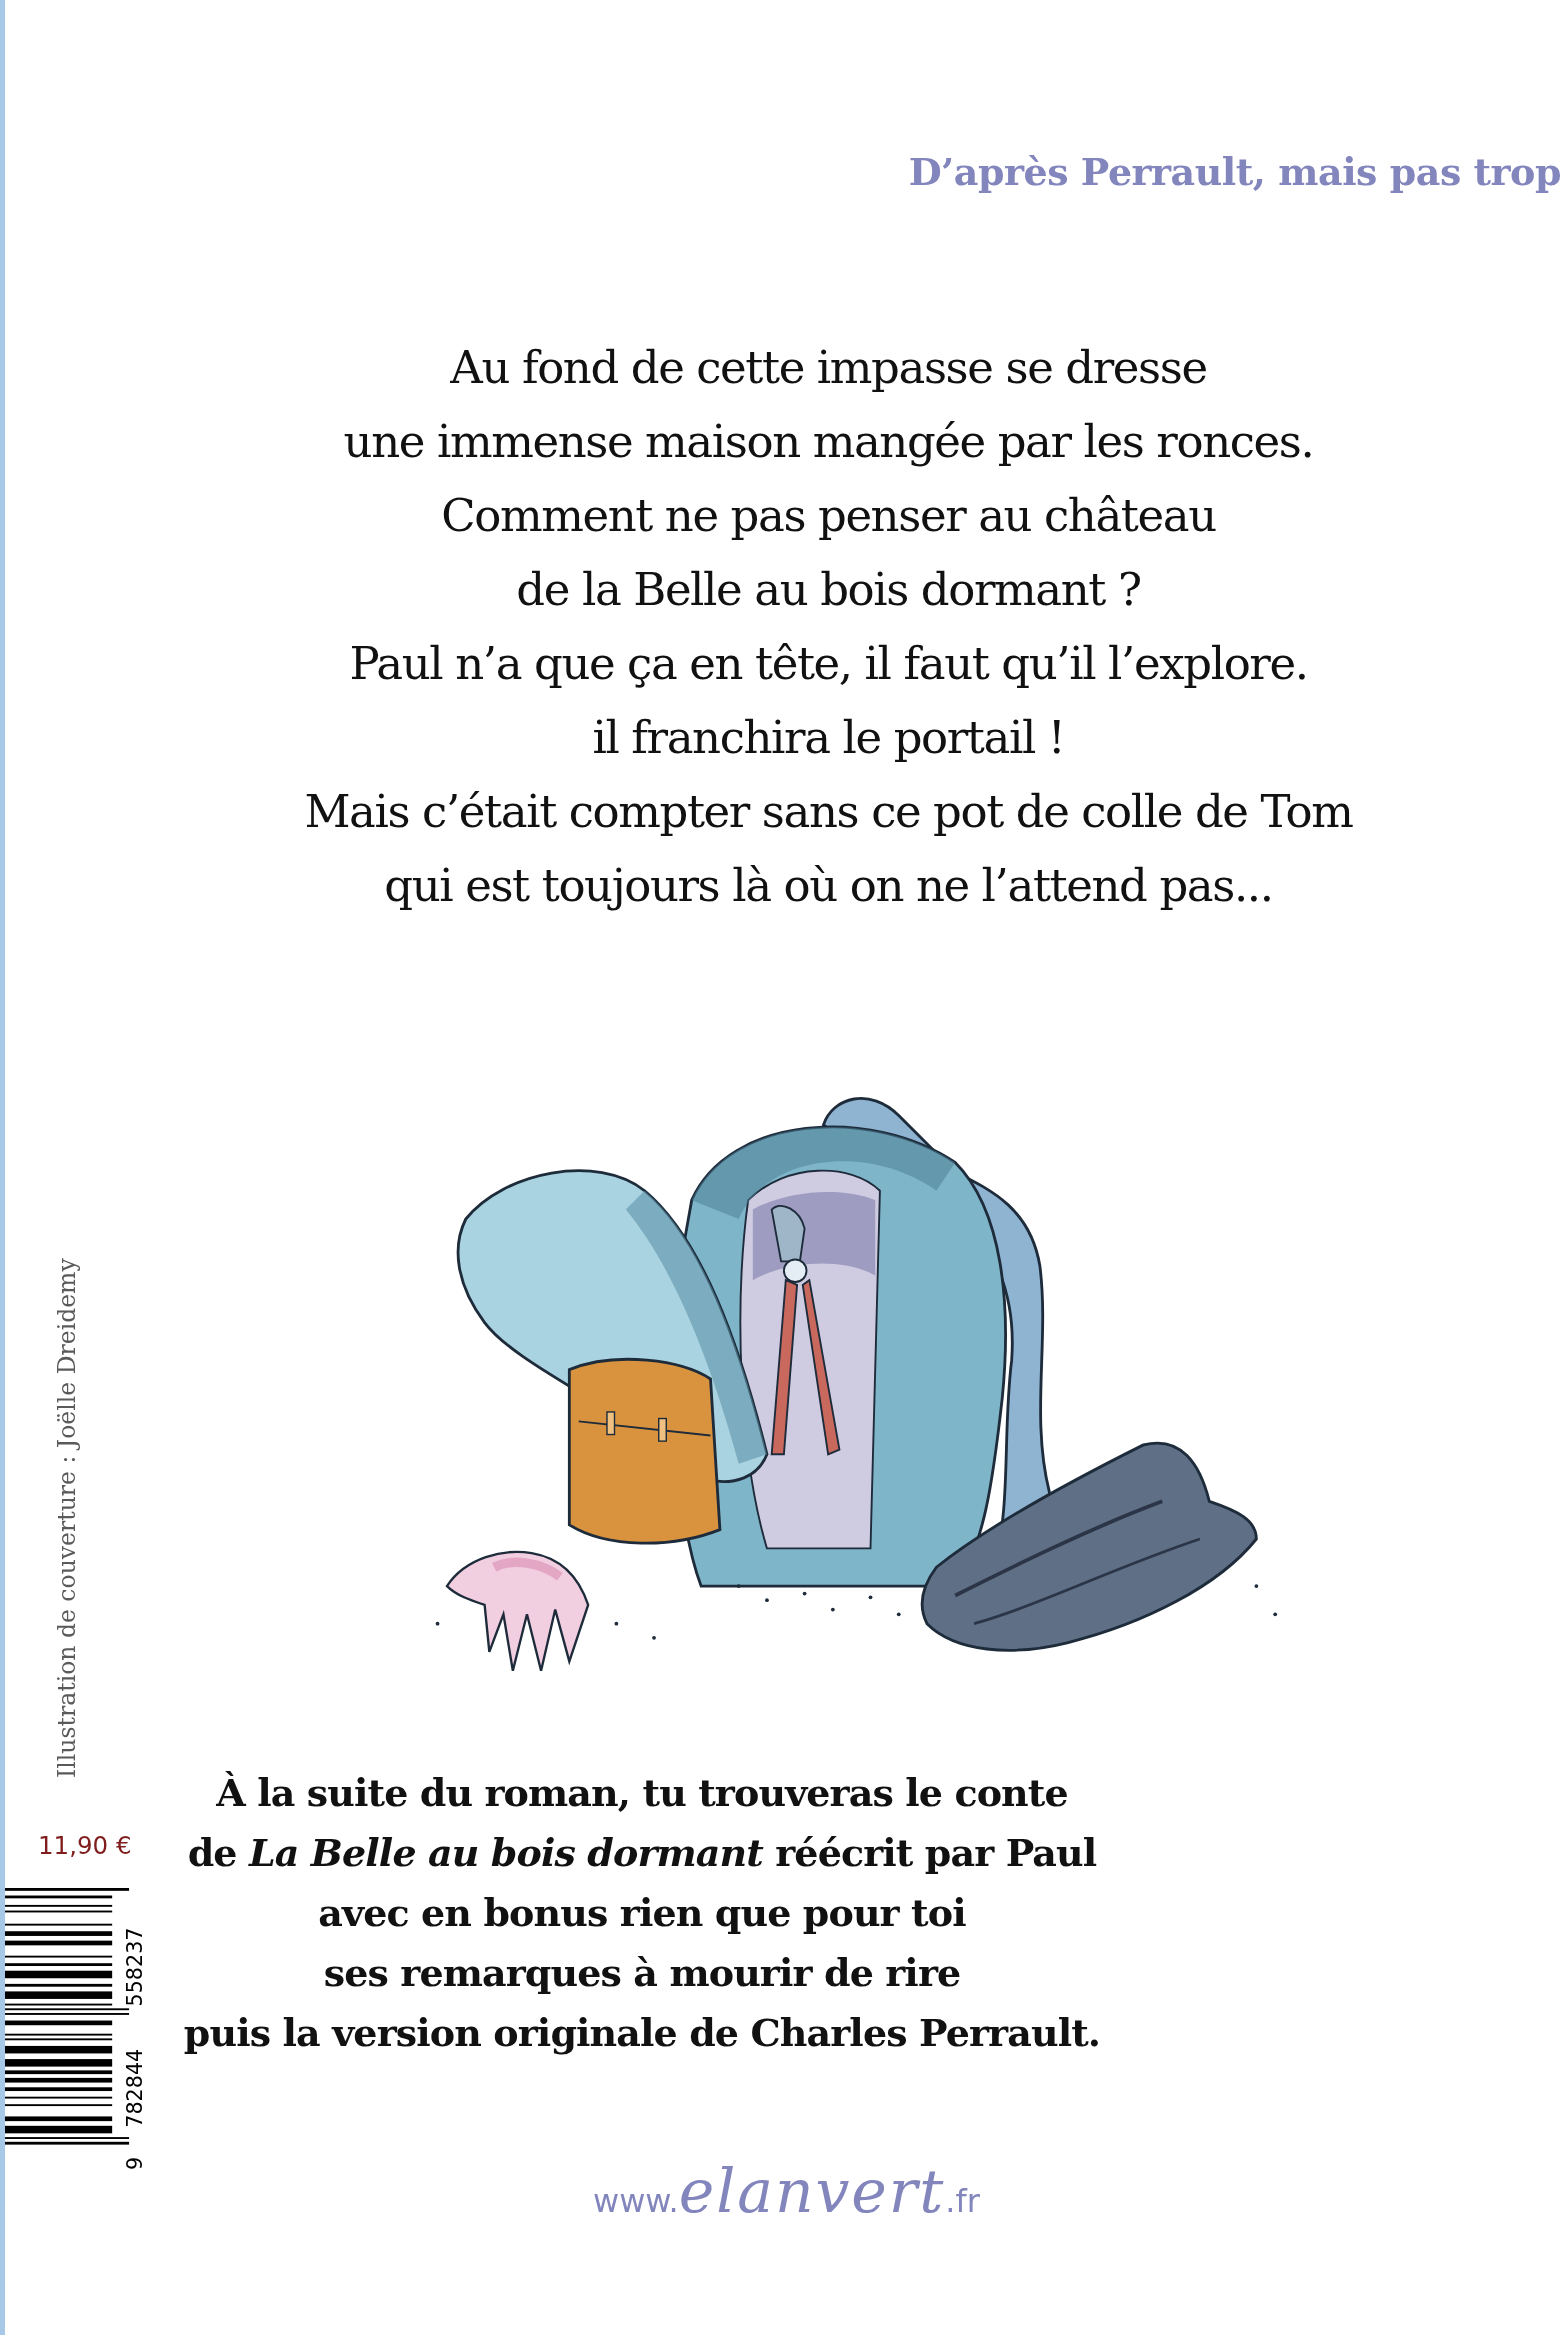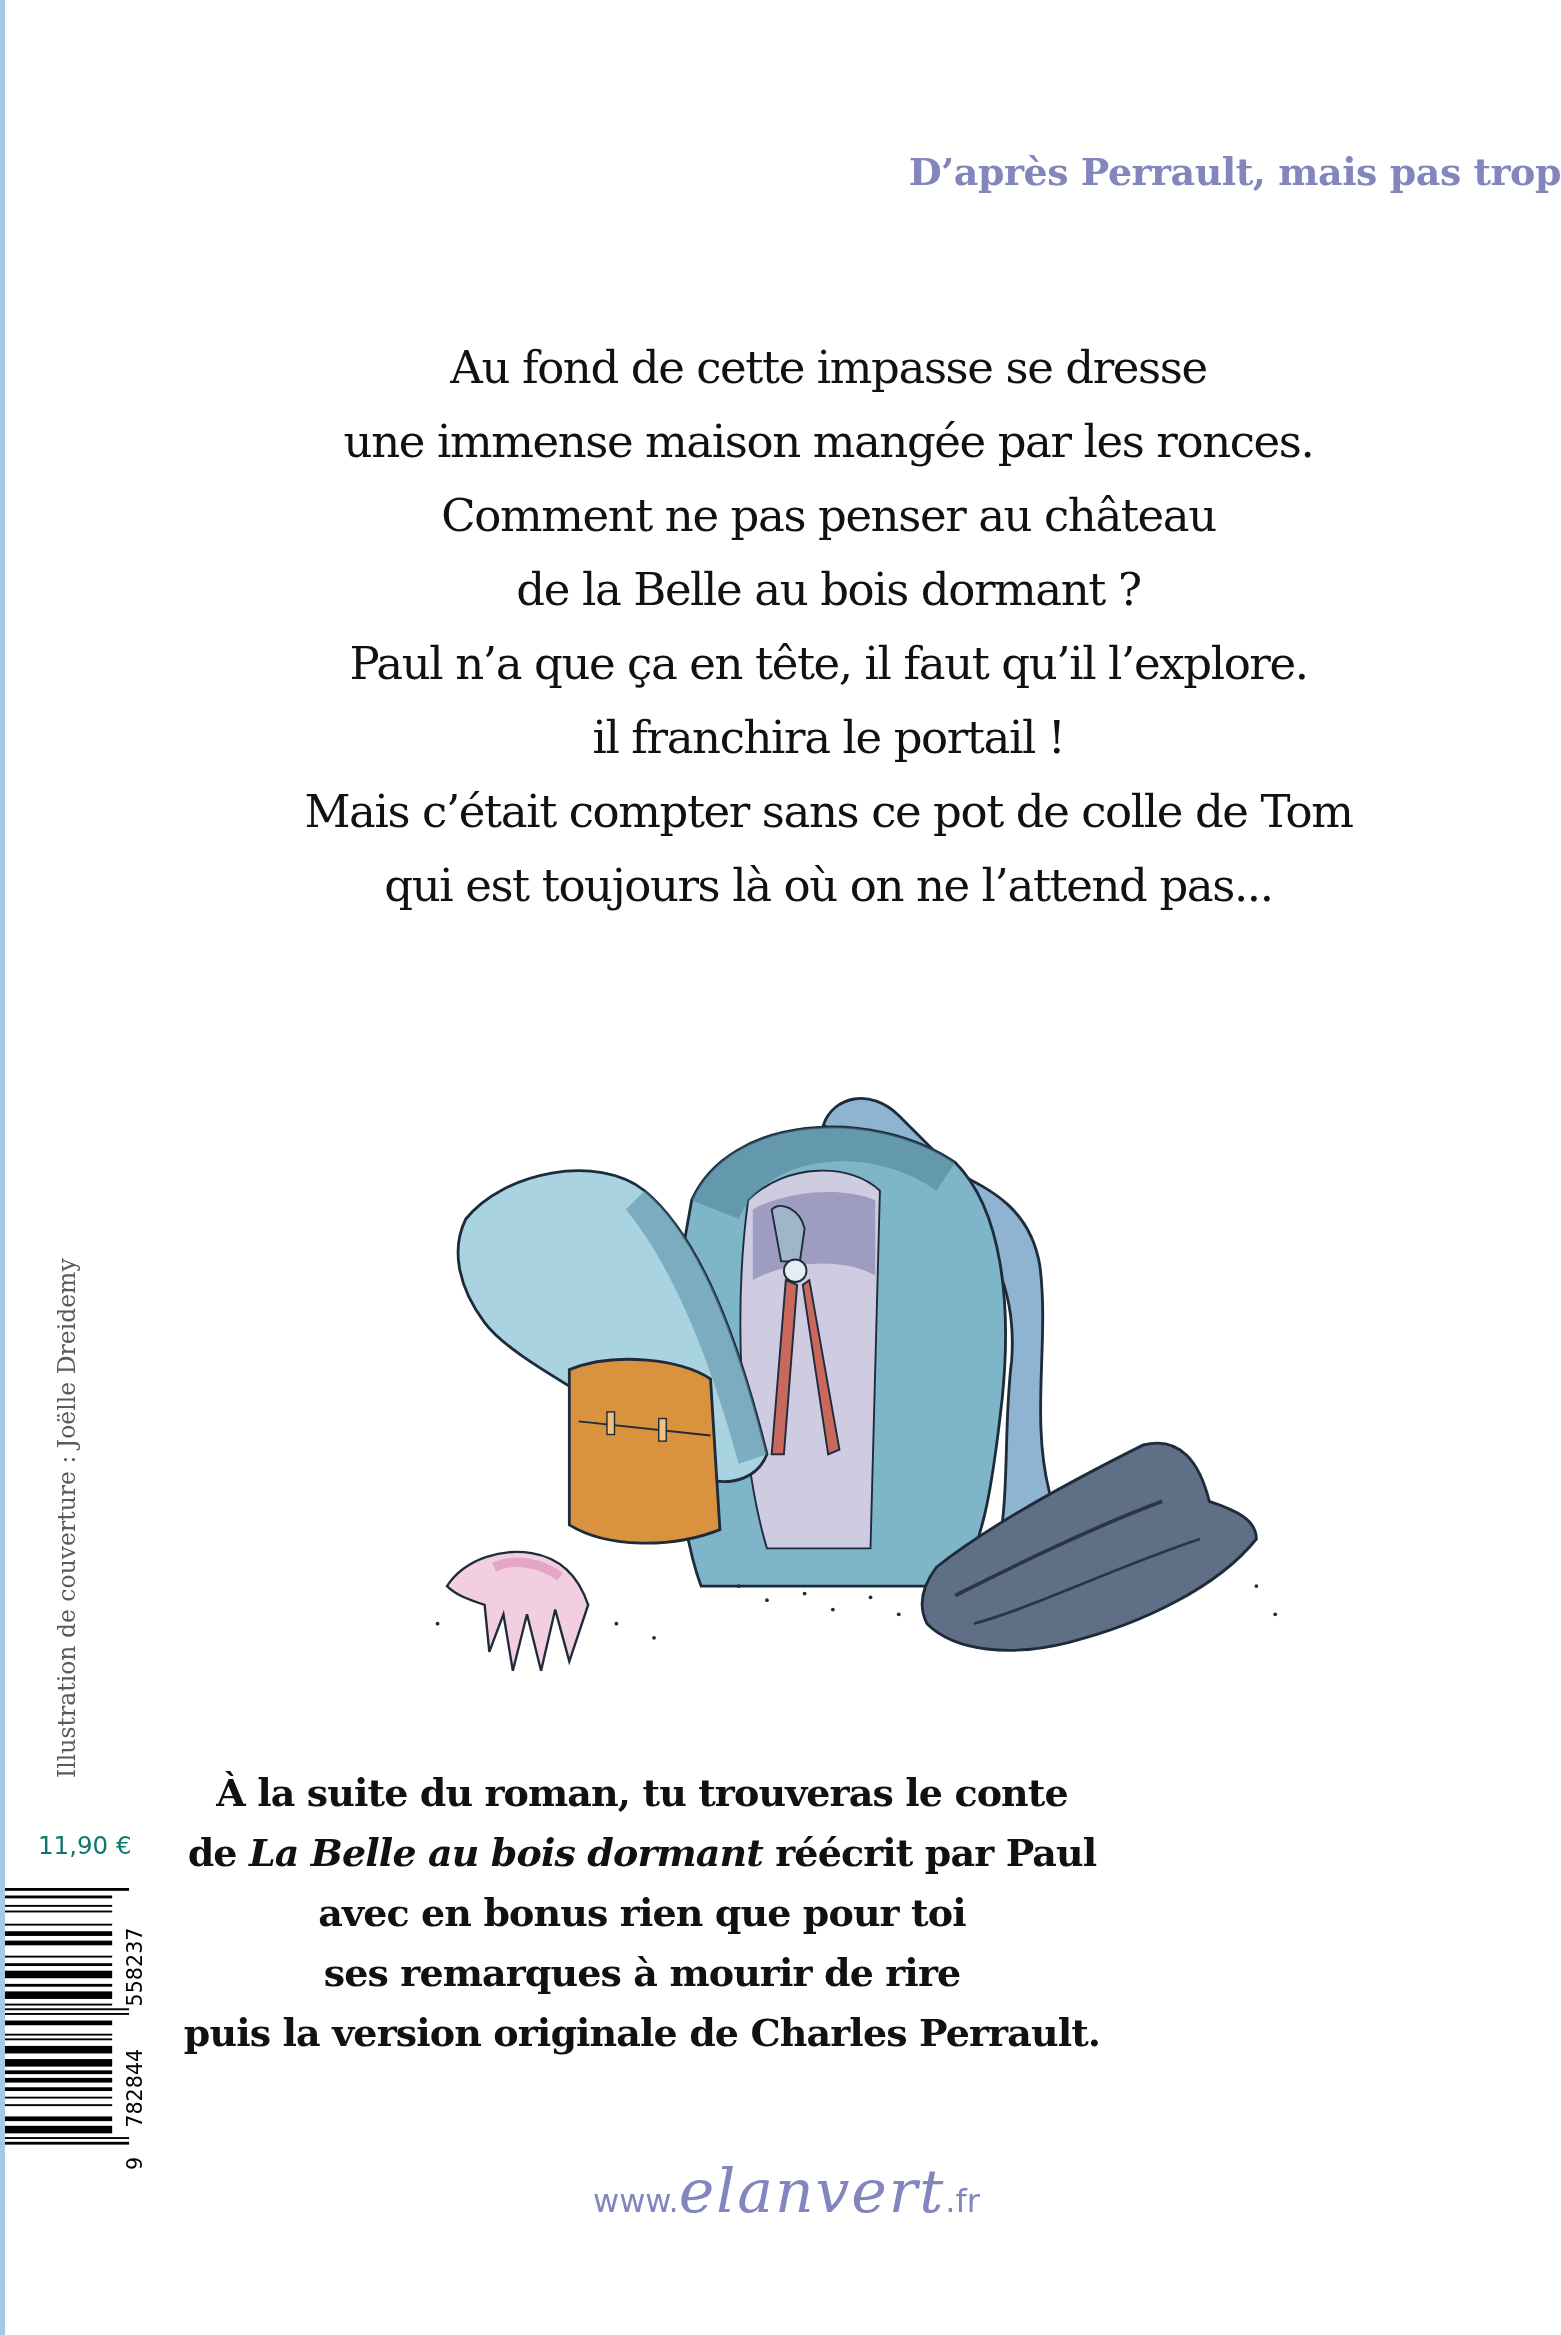--- a/index.html
+++ b/index.html
@@ -88,21 +88,21 @@
       transform: translate(5.6px, 678px) rotate(-90deg);
       font-family: "DejaVu Serif", "Liberation Serif", serif;
       font-size: 23.5px;
       color: #5a5a5a;
     }
     .price {
       position: absolute;
       left: 38px; top: 1831px;
       font-family: "DejaVu Sans", "Liberation Sans", sans-serif;
       font-size: 24.5px;
-      color: #0f766e;
+      color: #7f1d1d;
       white-space: nowrap;
     }
     .barcode {
       position: absolute;
       left: 4.7px; top: 1888px;
       width: 141px; height: 282px;
     }
   </style>
 </head>
 <body>

